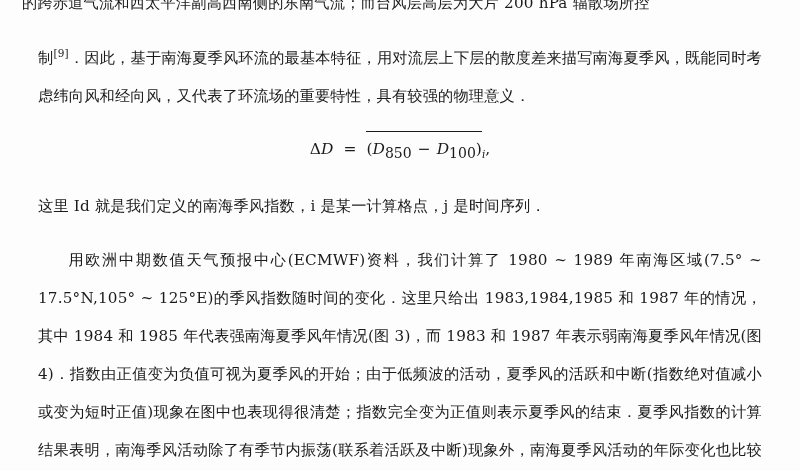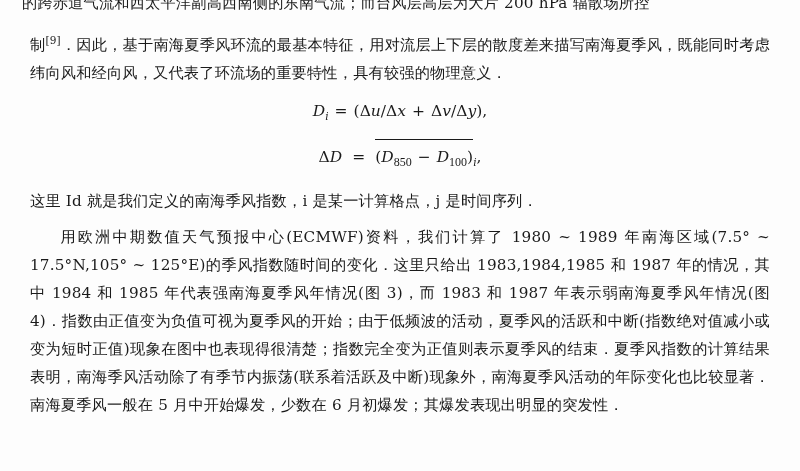--- a/index.html
+++ b/index.html
@@ -17,25 +17,25 @@
   .page {
     position: relative;
     width: 800px;
     height: 471px;
     box-sizing: border-box;
     padding: 0 22px;
     background: #fdfdfd;
   }
   .para {
     font-size: 15.2px;
-    line-height: 28px;
+    line-height: 38px;
     text-align: justify;
     text-justify: inter-character;
     letter-spacing: 0.2px;
-    margin: 8px;
+    margin: 16px;
   }
   .para.indent {
     text-indent: 2em;
   }
   .clip-top {
     
     height: 18px;
     overflow: hidden;
     position: relative;
   }
@@ -66,24 +66,23 @@
   }
   .it {
     font-style: italic;
   }
   .sub {
     font-size: 10.5px;
     vertical-align: sub;
     font-style: italic;
   }
   .subn {
-    font-size: 12px;
+    font-size: 14px;
     vertical-align: sub;
     font-style: normal;
-    font-family: Liberation Serif, serif;
   }
   .delta {
     font-style: normal;
   }
   .over {
     border-top: 1px solid #1a1a1a;
     padding-top: 1px;
     display: inline-block;
   }
   
@@ -122,25 +121,20 @@
 
 <div class="page">
 
   <div class="clip-top">
     <div class="inner">的跨赤道气流和西太平洋副高西南侧的东南气流；而台风层高层为大片 200 hPa 辐散场所控</div>
   </div>
 
   <p class="para"><span>制</span><span class="sup">[9]</span><span>．因此，基于南海夏季风环流的最基本特征，用对流层上下层的散度差来描写南海夏季风，既能同时考虑纬向风和经向风，又代表了环流场的重要特性，具有较强的物理意义．</span></p>
 
 
-  <div class="eqblock">
-    <div class="eq">
-      <span class="it">D</span><span class="sub">i</span><span class="spacer6"></span>=<span class="spacer6"></span>(<span class="delta">Δ</span><span class="it">u</span>/<span class="delta">Δ</span><span class="it">x</span><span class="spacer6"></span>+<span class="spacer6"></span><span class="delta">Δ</span><span class="it">v</span>/<span class="delta">Δ</span><span class="it">y</span>),
-    </div>
-  </div>
 
   <div class="eqblock">
     <div class="eq">
       <span class="delta">Δ</span><span class="it">D</span><span class="spacer10"></span>=<span class="spacer10"></span><span class="over">(<span class="it">D</span><span class="subn">850</span><span class="spacer6"></span>−<span class="spacer6"></span><span class="it">D</span><span class="subn">100</span>)</span><span class="sub">i</span>,
     </div>
   </div>
 
 
   <p class="para">这里 Id 就是我们定义的南海季风指数，i 是某一计算格点，j 是时间序列．</p>
 

